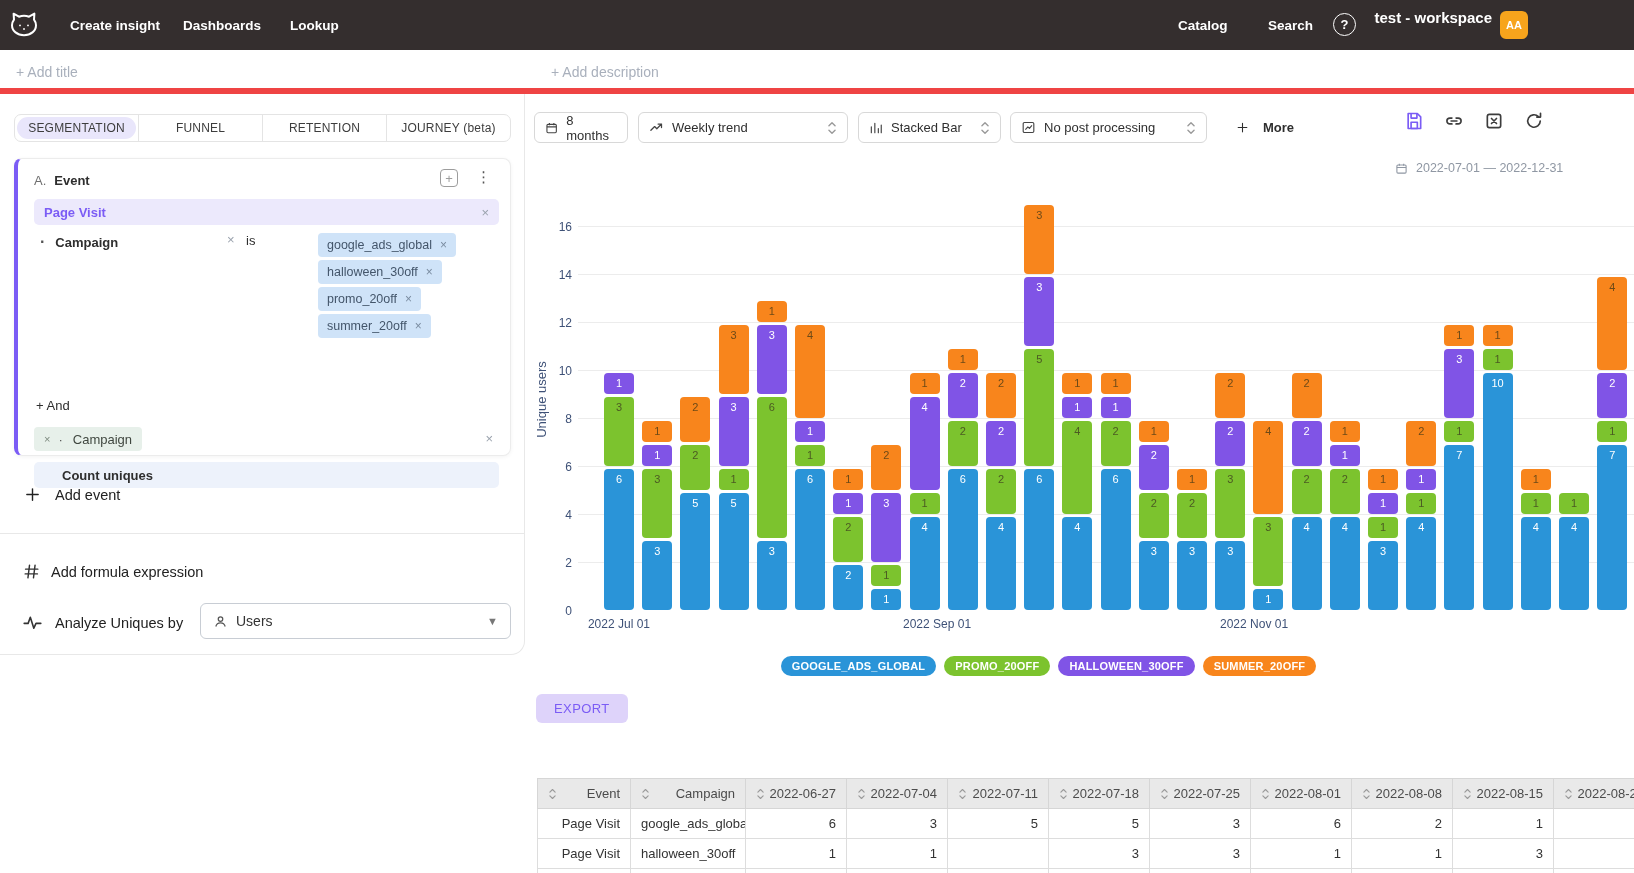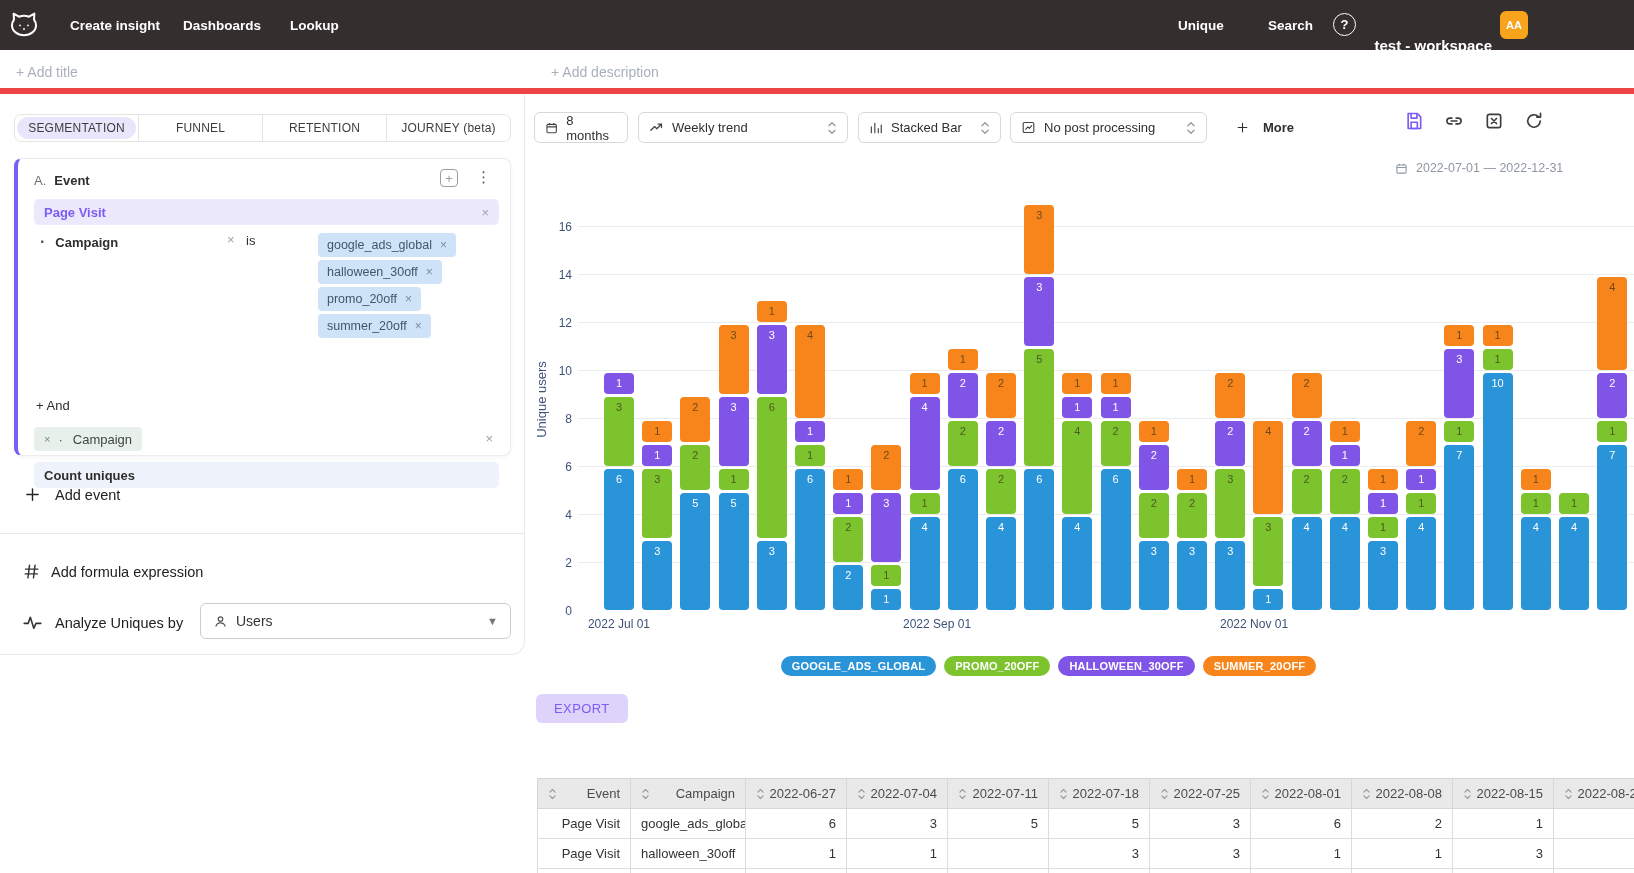--- a/index.html
+++ b/index.html
@@ -8,21 +8,21 @@
   .abs { position:absolute; }
 
   
   .topnav { position:absolute; left:0; top:0; width:1634px; height:50px; background:#342e2e; }
   .topnav .navitem { position:absolute; top:0; height:50px; display:flex; align-items:center; color:#fff; font-size:13.5px; font-weight:bold; cursor:pointer; }
   .logo { position:absolute; left:8px; top:9px; width:32px; height:32px; }
   .searchbox { position:absolute; left:562px; top:8px; width:384px; height:33px; background:#191515; border:1px solid #3c3737; border-radius:8px; display:flex; align-items:center; padding:0 12px; }
   .searchbox input { background:transparent; border:none; outline:none; color:#cfcfcf; font-size:13px; width:100%; font-family:"Liberation Sans",sans-serif; }
   .searchbox input::placeholder { color:#8f8b8b; }
   .help-icon { position:absolute; left:1333px; top:13px; width:23px; height:23px; border:1.7px solid #fff; border-radius:50%; color:#fff; font-size:13px; font-weight:bold; display:flex; align-items:center; justify-content:center; }
-  .workspace { position:absolute; right:142px; top:0; height:34px; display:flex; align-items:center; color:#fff; font-size:15px; font-weight:bold;margin-top:28px; }
+  .workspace { position:absolute; right:142px; top:0; height:34px; display:flex; align-items:center; color:#fff; font-size:15px; font-weight:bold; }
   .avatar { position:absolute; left:1500px; top:11px; width:28px; height:28px; background:#f7a41c; border-radius:6px; color:#fff; font-size:11px; font-weight:bold; display:flex; align-items:center; justify-content:center; }
 
   
   .toolbar { position:absolute; left:0; top:50px; width:1634px; height:44px; background:#fff; border-bottom:6px solid #ef4444; }
   .ghost-text { color:#a9b0bc; font-size:14px; }
   .tool-icon { position:absolute; top:61px; width:20px; height:20px; color:#3d3d3d; cursor:pointer; }
 
   
   .left-panel { position:absolute; left:-14px; top:94px; width:539px; height:561px; border:1px solid #e8e8e8; border-top:none; border-radius:0 0 14px 14px; background:#fff; }
   .tabs { position:absolute; left:14px; top:114px; width:497px; height:28px; border:1px solid #e4e4e4; border-radius:7px; display:flex; background:#fff; overflow:hidden; }
@@ -43,21 +43,21 @@
   .prop-bullet { color:#555; font-weight:bold; margin-right:10px; }
   .prop-name { font-size:13px; font-weight:bold; color:#2e2e2e; }
   .prop-op { font-size:13px; color:#2e2e2e; }
   .tagcol { position:absolute; left:300px; top:74px; display:flex; flex-direction:column; gap:3px; }
   .tag { align-self:flex-start; background:#cfe3f8; border-radius:4px; height:24px; display:flex; align-items:center; padding:0 9px; font-size:12.5px; color:#43556a; cursor:pointer; }
   .tag .x { margin-left:8px; color:#7a8ca0; font-size:12px; }
   .and-label { position:absolute; left:18px; top:239px; font-size:13px; color:#2e2e2e; cursor:pointer; }
   .breakdown-row { position:absolute; left:16px; top:268px; right:12px; height:24px; }
   .breakdown-tag { display:inline-flex; align-items:center; height:24px; background:#e7f0ea; border-radius:4px; padding:0 10px; font-size:13px; color:#3f463f; cursor:pointer; }
   .breakdown-tag .x { font-size:11px; color:#7d8a7f; margin-right:8px; }
-  .agg-row { position:absolute; left:16px; top:303px; width:465px; height:26px; background:#edf2fb; border-radius:5px; display:flex; align-items:center; padding:0 10px; font-size:13px; font-weight:bold; color:#2e2e2e; }
+  .agg-row { position:absolute; left:16px; top:303px; width:465px; height:26px; background:#edf2fb; border-radius:5px; display:flex; align-items:center; padding:0 28px; font-size:13px; font-weight:bold; color:#2e2e2e; }
 
   .add-event { position:absolute; left:24px; top:486px; display:flex; align-items:center; gap:14px; font-size:14.5px; color:#222; cursor:pointer; }
   .panel-divider { position:absolute; left:0; top:533px; width:525px; height:1px; background:#e8e8e8; }
   .add-formula { position:absolute; left:22px; top:562px; display:flex; align-items:center; gap:10px; font-size:14.5px; color:#222; cursor:pointer; }
   .analyze-row { position:absolute; left:22px; top:612px; display:flex; align-items:center; gap:12px; font-size:14.5px; color:#222; }
   .analyze-select { position:absolute; left:200px; top:603px; width:311px; height:36px; border:1px solid #c8cdd4; border-radius:6px; display:flex; align-items:center; padding:0 12px; gap:8px; font-size:14px; color:#333; cursor:pointer; background:#fff; }
   .analyze-select .chev { margin-left:auto; color:#777; font-size:11px; }
 
   
   .ctrl { position:absolute; top:112px; height:31px; border:1px solid #d8d8d8; border-radius:6px; background:#fff; display:flex; align-items:center; padding:0 10px; gap:8px; font-size:13px; color:#2f2f2f; cursor:pointer; }
@@ -100,21 +100,21 @@
     <svg viewBox="0 0 24 24" fill="none" stroke="#fff" stroke-width="1.5" stroke-linejoin="round">
       <path d="M4.5 8 L4.2 3.5 L8.2 5.8 C9.4 5.3 10.7 5 12 5 C13.3 5 14.6 5.3 15.8 5.8 L19.8 3.5 L19.5 8 C20.4 9.2 21 10.6 21 12.2 C21 16.6 17 19.6 12 19.6 C7 19.6 3 16.6 3 12.2 C3 10.6 3.6 9.2 4.5 8 Z"></path>
       <circle cx="9" cy="12.3" r="0.7" fill="#fff" stroke="none"></circle>
       <circle cx="15" cy="12.3" r="0.7" fill="#fff" stroke="none"></circle>
       <circle cx="12" cy="15" r="0.7" fill="#fff" stroke="none"></circle>
     </svg>
   </div>
   <div class="navitem" style="left:70px">Create insight</div>
   <div class="navitem" style="left:183px">Dashboards</div>
   <div class="navitem" style="left:290px">Lookup</div>
-  <div class="navitem" style="left:1178px">Unique</div>
+  <div class="navitem" style="left:1178px">Catalog</div>
   <div class="navitem" style="left:1268px">Search</div>
   <div class="help-icon">?</div>
   <div class="workspace">test - workspace</div>
   <div class="avatar">AA</div>
 </div>
 
 <div class="toolbar">
   <div class="abs ghost-text" style="left:16px; top:14px;">+ Add title</div>
   <div class="abs ghost-text" style="left:551px; top:14px;">+ Add description</div>
   <div class="tool-icon" style="left:1404px; color:#7b5cf5;">

